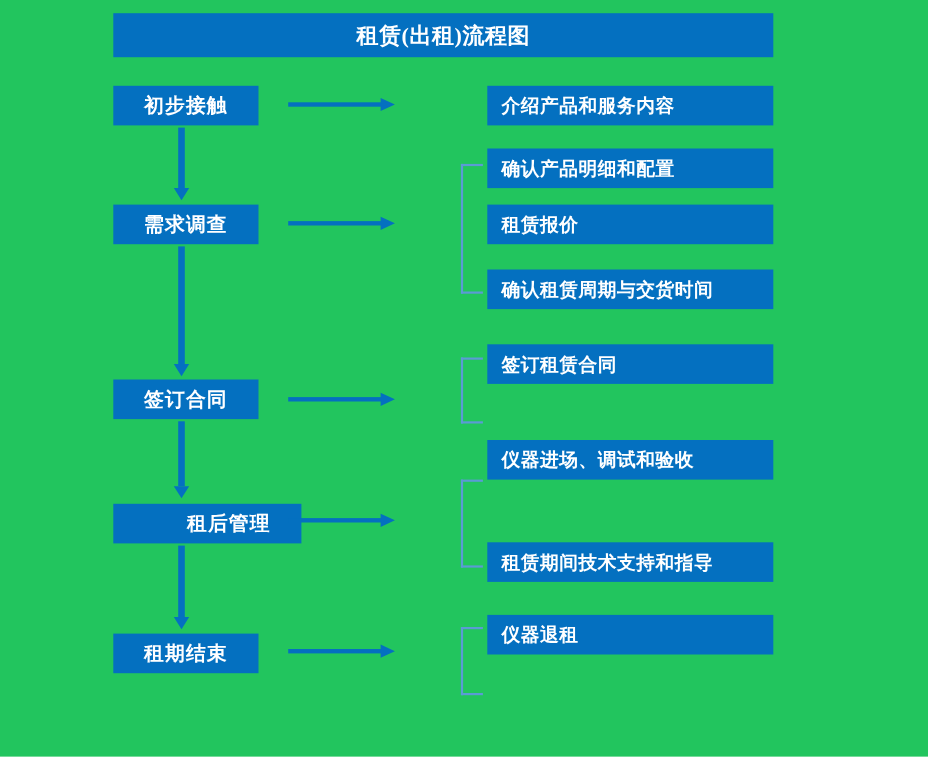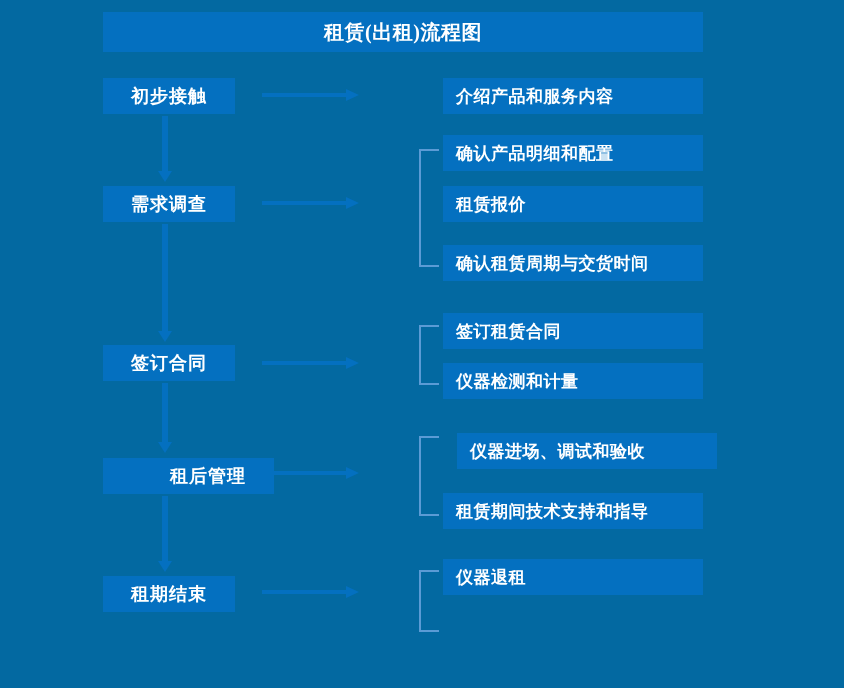--- a/index.html
+++ b/index.html
@@ -4,21 +4,21 @@
 <style>
   html, body {
     margin: 0;
     padding: 0;
     background: #ffffff;
   }
   #canvas {
     position: relative;
     width: 844px;
     height: 688px;
-    background: #0369a1;
+    background: #22c55e;
     font-family: "Liberation Serif", "DejaVu Serif", serif;
     overflow: hidden;
   }
 
   
   .title-bar {
     position: absolute;
     left: 103px;
     top: 12px;
     width: 600px;
@@ -167,37 +167,36 @@
   <div class="stage-box" style="left:103px; top:345px;font-family:Liberation Mono, monospace;">签订合同</div>
 
   <div class="h-arrow" style="top:356px;">
     <span class="shaft"></span>
     <span class="head"></span>
   </div>
 
   <div class="bracket" style="top:325px; height:60px;"></div>
 
   <div class="detail-box" style="top:313px;">签订租赁合同</div>
-  <div class="detail-box" style="top:363px;">仪器检测和计量</div>
 
   <div class="v-arrow" style="top:383px; height:72px;">
     <span class="shaft" style="height:59px;"></span>
     <span class="head" style="top:59px;"></span>
   </div>
 
   <div class="stage-box" style="left:103px; top:458px;padding-left:39px;">租后管理</div>
 
   <div class="h-arrow" style="top:466px;">
     <span class="shaft"></span>
     <span class="head"></span>
   </div>
 
   <div class="bracket" style="top:436px; height:80px;"></div>
 
-  <div class="detail-box" style="top:433px;margin-left:14px;">仪器进场、调试和验收</div>
+  <div class="detail-box" style="top:400px;">仪器进场、调试和验收</div>
   <div class="detail-box" style="top:493px;">租赁期间技术支持和指导</div>
 
   <div class="v-arrow" style="top:496px; height:78px;">
     <span class="shaft" style="height:65px;"></span>
     <span class="head" style="top:65px;"></span>
   </div>
 
   <div class="stage-box" style="left:103px; top:576px;">租期结束</div>
 
   <div class="h-arrow" style="top:585px;">

